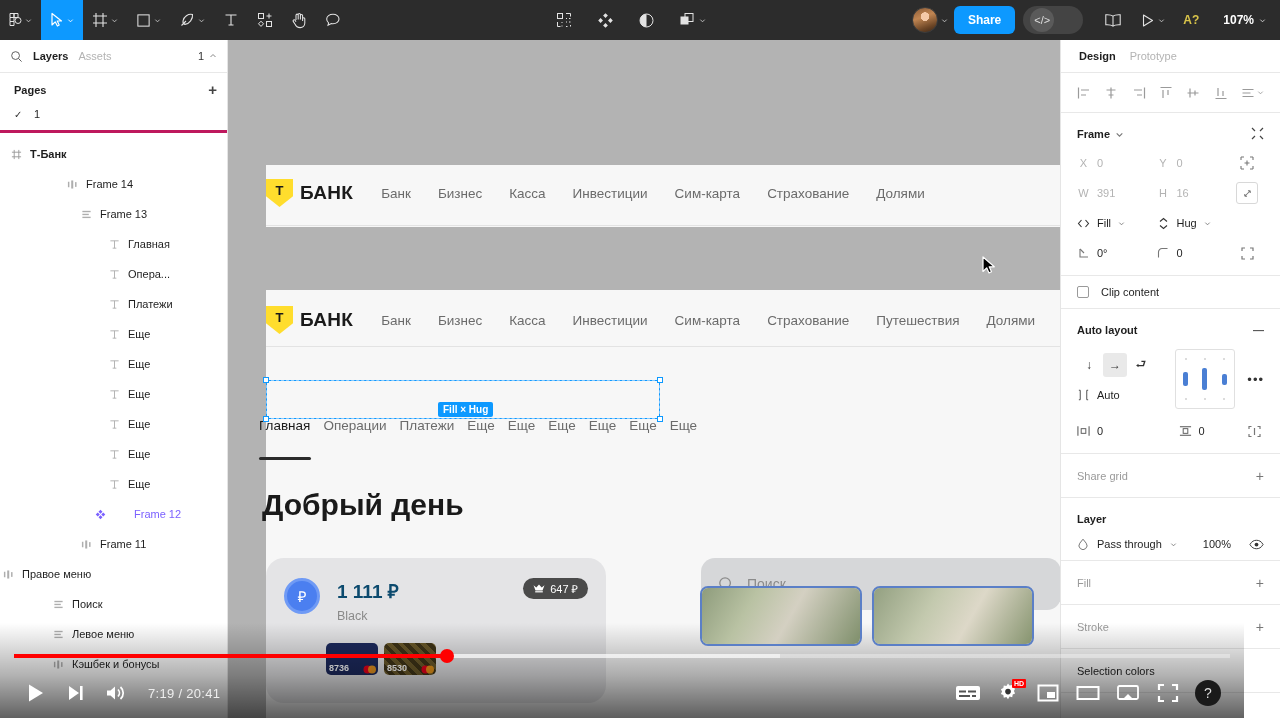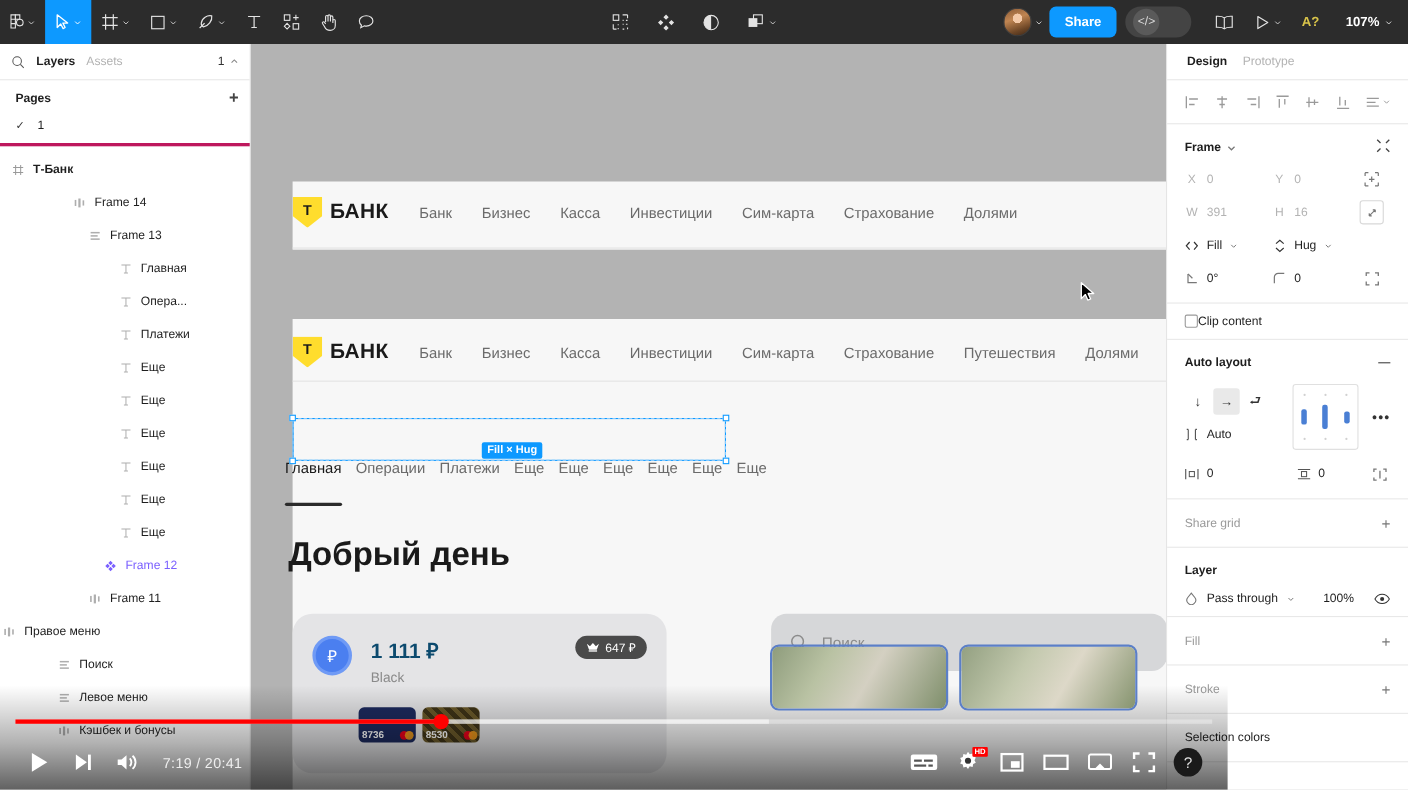--- a/index.html
+++ b/index.html
@@ -77,21 +77,21 @@
     padding:0 10px 0 14px; font-size:11px; color:#1e1e1e;
   }
   .page-row .chk { width:10px; color:#333; font-size:10px; }
 
   .tree { padding-top:6px; font-size:11px; color:#1e1e1e; }
   .tree-row { display:flex; align-items:center; height:30px; padding-right:8px; }
   .tree-row .ic { width:16px; display:flex; align-items:center; justify-content:center;
       color:#aeaeae; flex:0 0 16px; margin-right:6px; }
   .tree-row.sel { background:#e5f4ff; }
   .tree-row .lbl { white-space:nowrap; }
-  .tree-row.comp .lbl { color:#7b61ff; }
+  .tree-row.comp .lbl { color:#7b61ff;margin-left:20px; }
   .tree-row.comp .ic { color:#7b61ff; }
   .tree-row.bold .lbl { font-weight:bold; }
 
   
   .right-panel {
     position:absolute; right:0; top:40px; width:220px; height:678px;
     background:#fff; border-left:1px solid #e5e5e5; color:#1e1e1e;
   }
   .rp-tabs { height:33px; display:flex; align-items:center; gap:14px; padding:0 18px;
      border-bottom:1px solid #e8e8e8; }
@@ -101,21 +101,21 @@
     padding:0 16px; border-bottom:1px solid #e8e8e8; color:#9a9a9a; }
   .sec { padding:10px 16px 10px; border-bottom:1px solid #e8e8e8; }
   .sec-head { display:flex; align-items:center; height:22px; font-size:11px; font-weight:bold; }
   .sec-head .act { margin-left:auto; color:#555; }
   .dim-grid { display:grid; grid-template-columns: 1fr 1fr 28px; row-gap:6px; margin-top:6px; align-items:center;}
   .field { display:flex; align-items:center; gap:7px; height:24px; font-size:11px; color:#b3b3b3; }
   .field .fval { color:#b3b3b3; }
   .field.dark .fval, .field.dark .fic { color:#1e1e1e; }
   .field .fic { width:13px; display:flex; align-items:center; justify-content:center; color:#b3b3b3; }
   .sq-btn { width:22px;height:22px;display:flex;align-items:center;justify-content:center; color:#777; }
-  .clip-row { display:flex; align-items:center; gap:0; padding:10px 16px; border-bottom:1px solid #e8e8e8;
+  .clip-row { display:flex; align-items:center; gap:12px; padding:10px 16px; border-bottom:1px solid #e8e8e8;
      font-size:11px; }
   .chkbox { width:12px;height:12px;border:1px solid #9a9a9a;border-radius:2px; }
   .al-row { display:flex; align-items:center; margin-top:8px; }
   .al-modes { display:flex; gap:2px; }
   .al-mode { width:24px;height:24px;border-radius:3px;display:flex;align-items:center;justify-content:center;
      color:#333; font-size:12px; }
   .al-mode.on { background:#e9e9e9; }
   .align-pad {
     width:60px;height:60px;border:1px solid #e0e0e0;border-radius:3px;
     display:grid; grid-template-columns:repeat(3,1fr); grid-template-rows:repeat(3,1fr);
@@ -190,21 +190,21 @@
   }
   .tabs-row { position:absolute; display:flex; align-items:center; gap:0; }
   .tabs-row span { font-size:13.5px; margin-right:13px; color:#6b6b6b; white-space:nowrap;}
   .tabs-row span.act { color:#1a1a1a; }
   .tab-underline { position:absolute; height:3px; background:#2b2b2b; border-radius:2px;}
 
   .cursor { position:absolute; width:16px; height:20px; }
 
   
   .vp {
-    position:absolute; left:0; bottom:0; width:1116px; height:95px;
+    position:absolute; left:0; bottom:0; width:1244px; height:95px;
     background:linear-gradient(to top, rgba(0,0,0,0.62) 0%, rgba(0,0,0,0.30) 45%, rgba(0,0,0,0) 100%);
     pointer-events:none;
   }
   .progress {
     position:absolute; left:14px; right:14px; bottom:60px; height:4px;
     background:rgba(255,255,255,0.35);
   }
   .progress .buf { position:absolute;left:0;top:0;height:100%;background:rgba(255,255,255,0.55); }
   .progress .play { position:absolute;left:0;top:0;height:100%;background:#f00; }
   .progress .knob {

